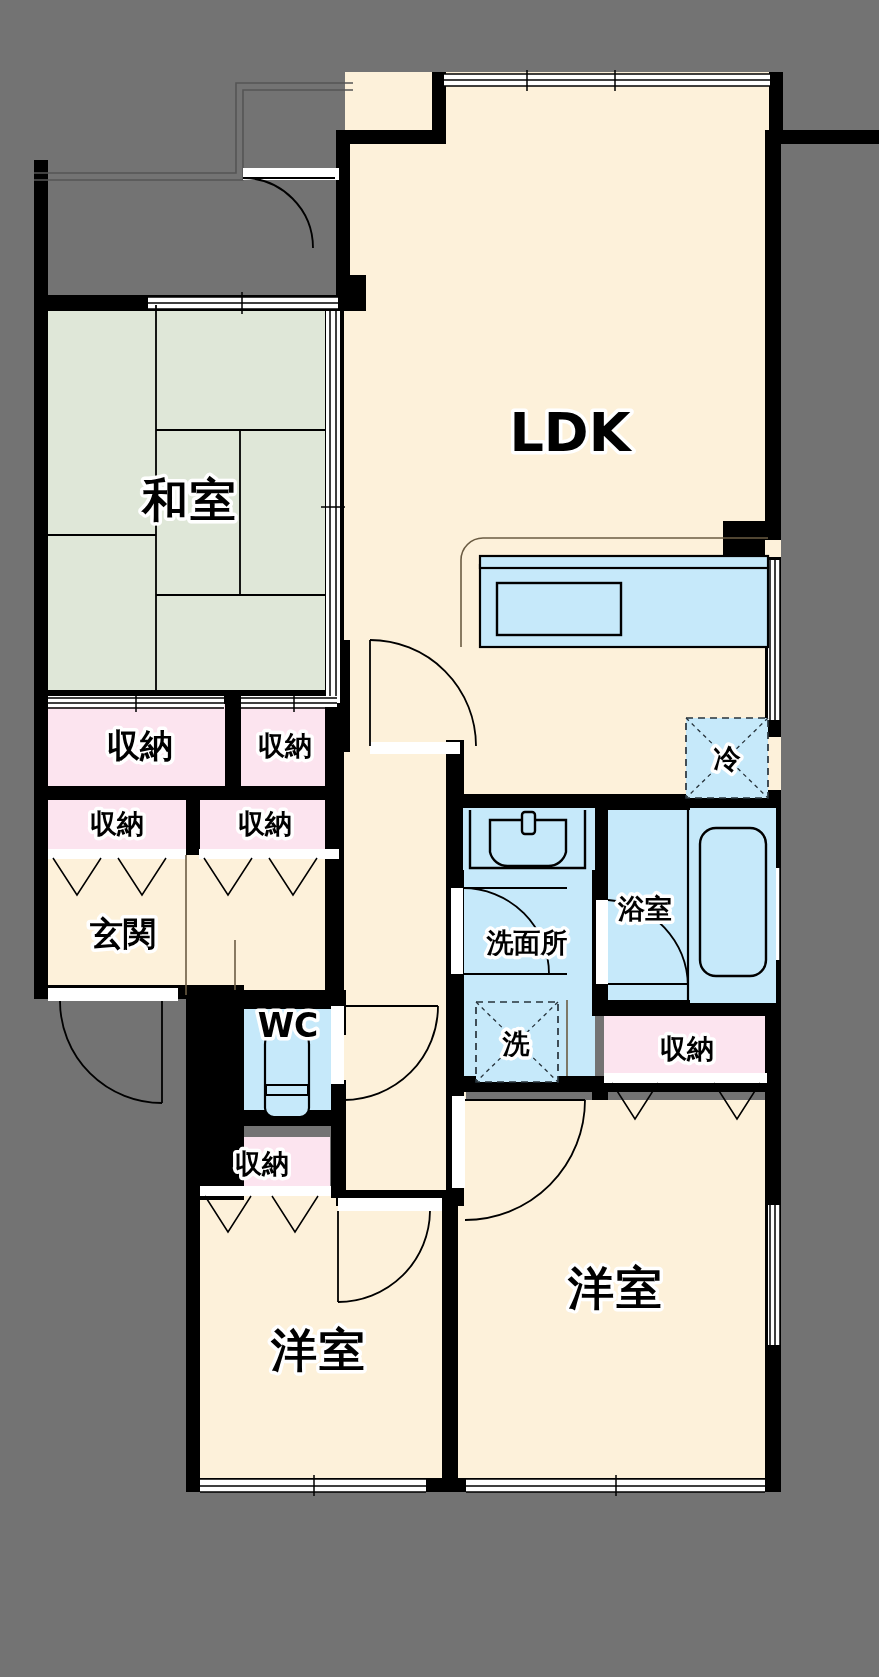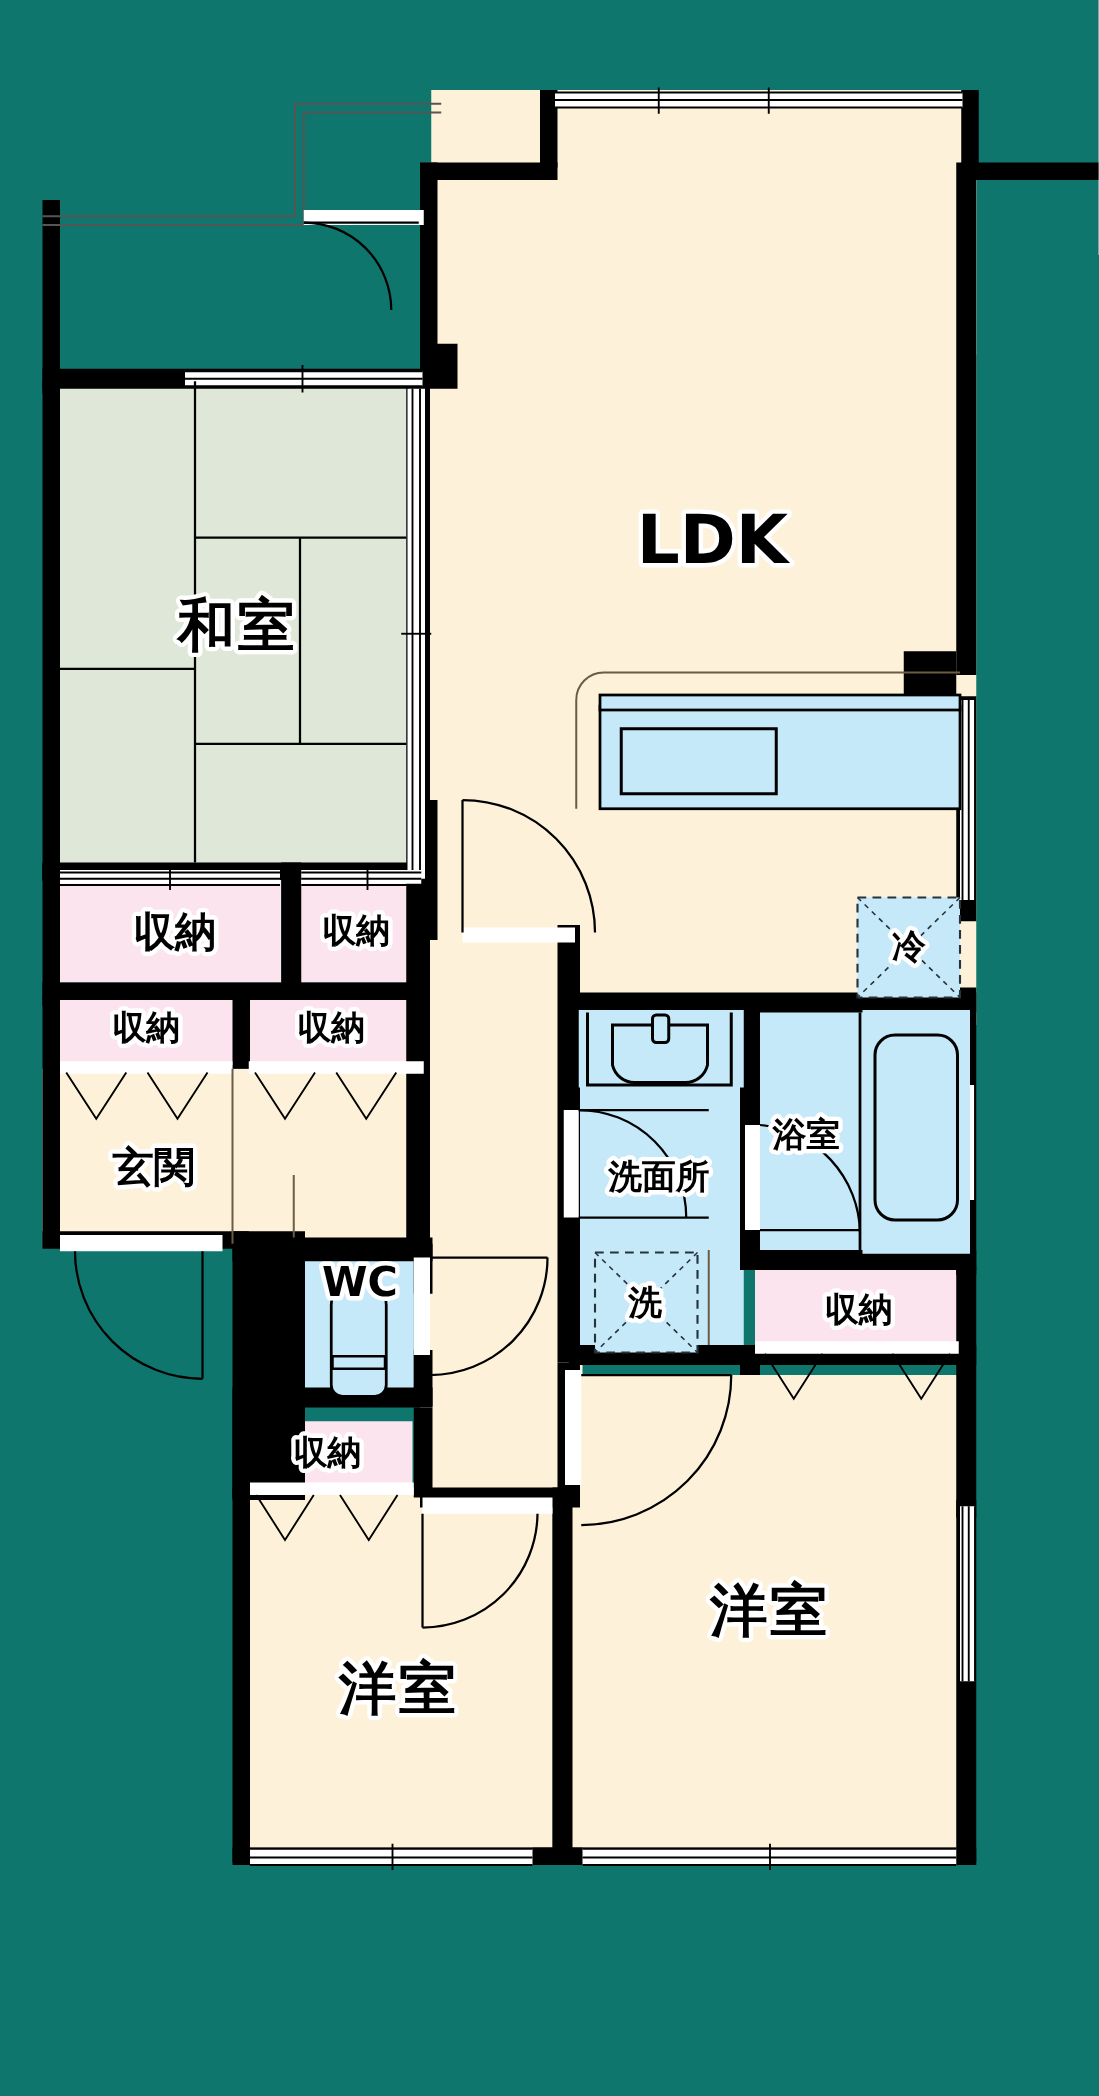--- a/index.html
+++ b/index.html
@@ -10,21 +10,21 @@
   body {
     width: 879px;
     height: 1677px;
     font-family: "DejaVu Sans", "Liberation Sans", sans-serif;
     overflow: hidden;
   }
   #floorplan-root {
     position: relative;
     width: 879px;
     height: 1677px;
-    background: #0f766e;
+    background: #737373;
   }
   svg#plan {
     display: block;
     width: 879px;
     height: 1677px;
   }
   .room-label {
     font-family: "DejaVu Sans", "Liberation Sans", sans-serif;
     font-weight: bold;
     fill: #000000;

